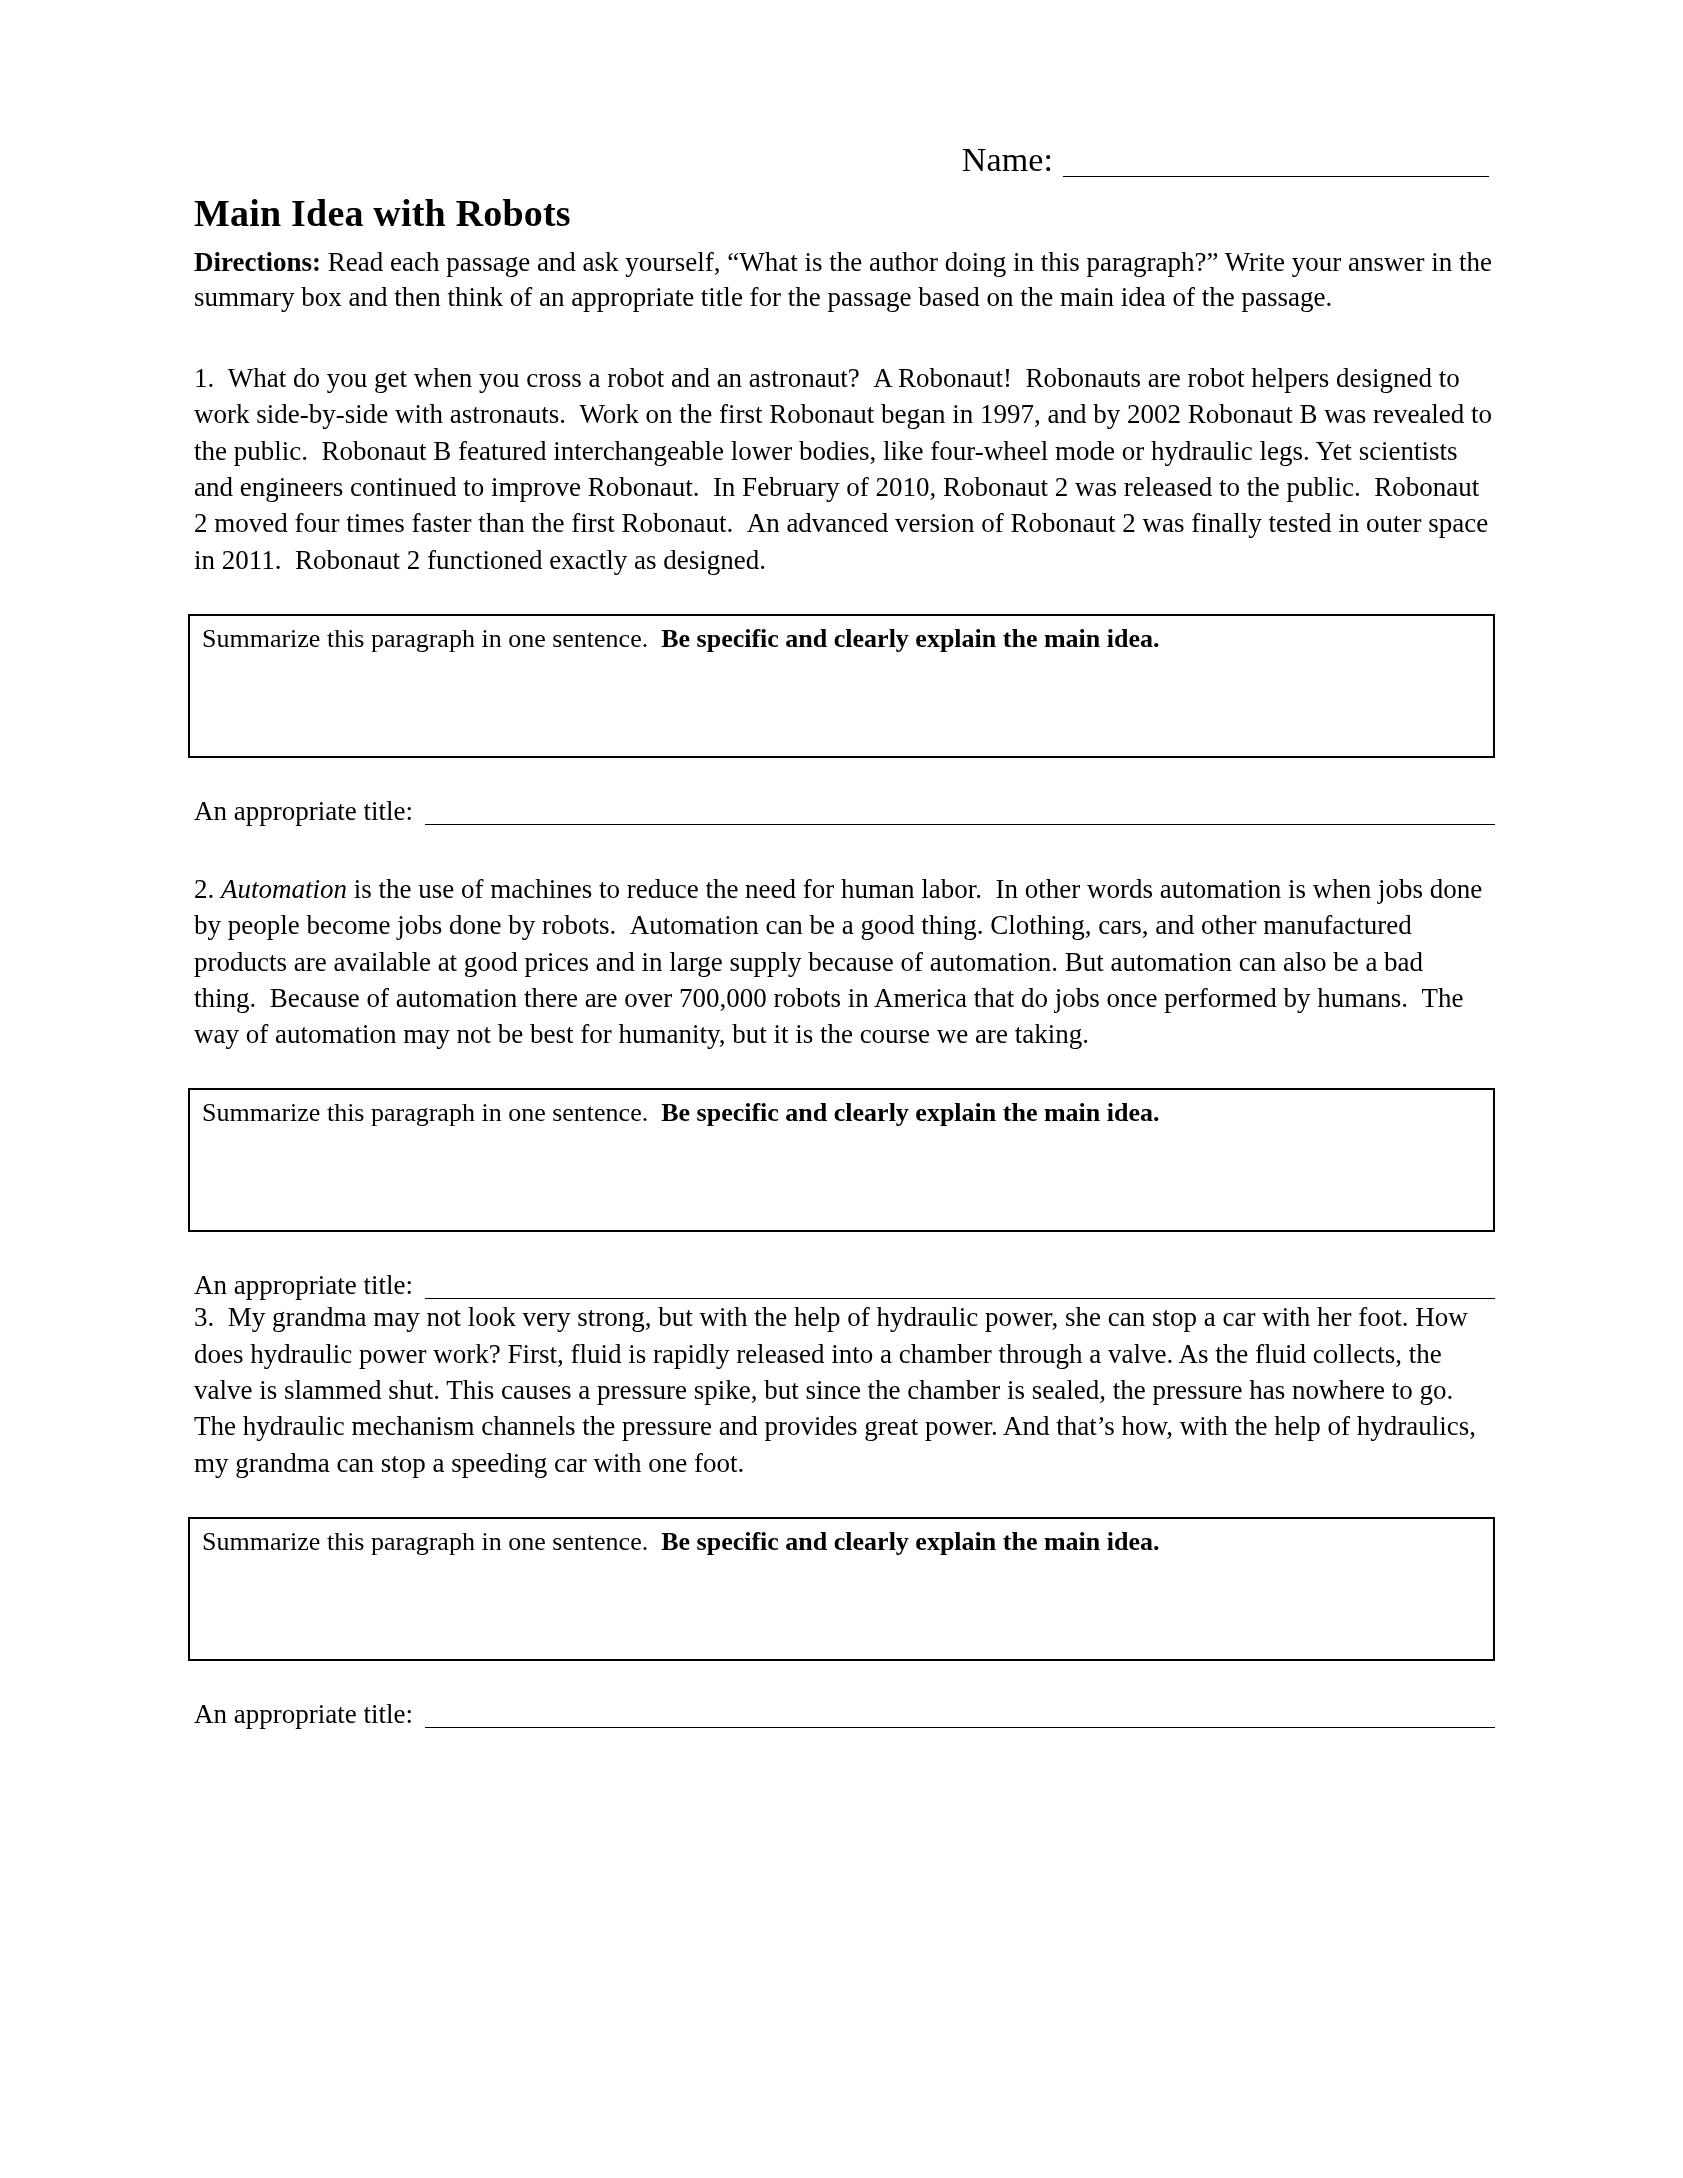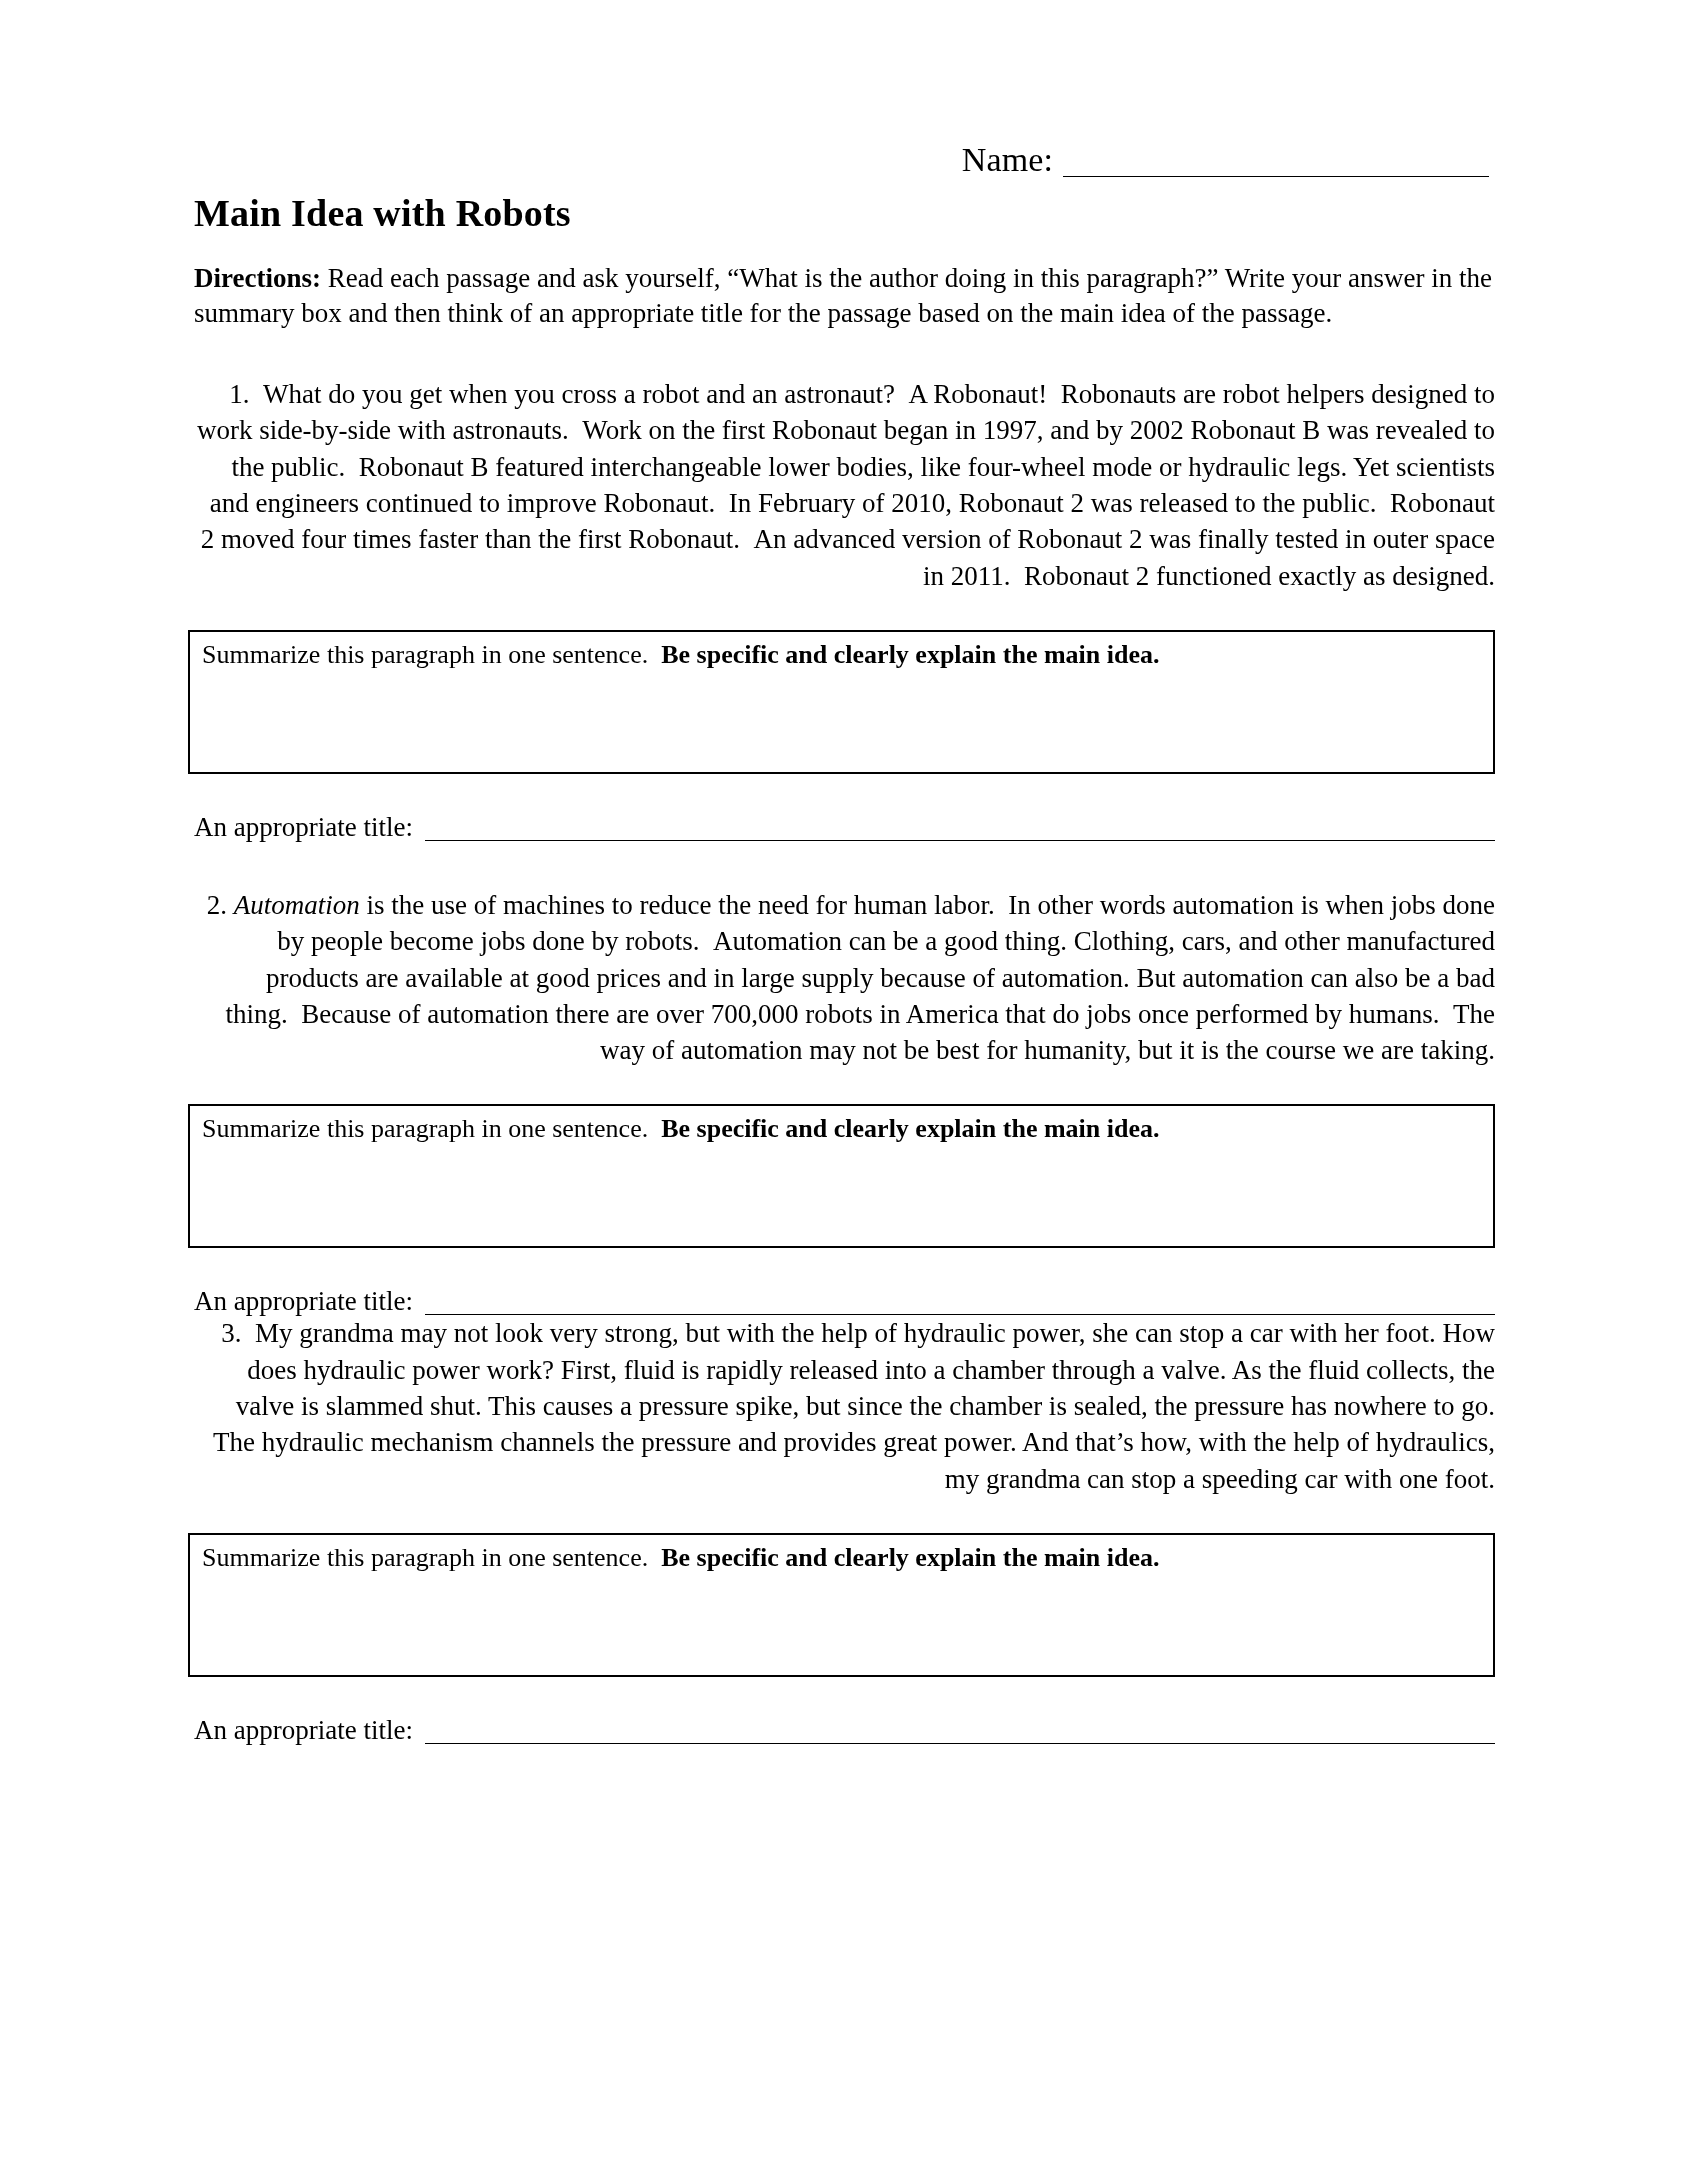--- a/index.html
+++ b/index.html
@@ -50,32 +50,32 @@
     font-weight: bold;
     margin-top: 16px;
     margin-left: 6px;
     letter-spacing: 0.2px;
     line-height: 1.1;
   }
 
   .directions {
     font-size: 27px;
     line-height: 1.32;
-    margin-top: 26px;
+    margin-top: 10px;
     margin-left: 6px;
     text-align: left;
   }
   .directions b { font-weight: bold; }
 
   
   .passage {
     font-size: 27px;
     line-height: 1.345;
     margin-left: 6px;
-    text-align: right;
+    text-align: left;
   }
   .passage .num { }
   .passage i { font-style: italic; }
 
   .block-1 { margin-top: 44px; }
   .block-2 { margin-top: 46px; }
   .block-3 { }
 
   
   .summary-box {

